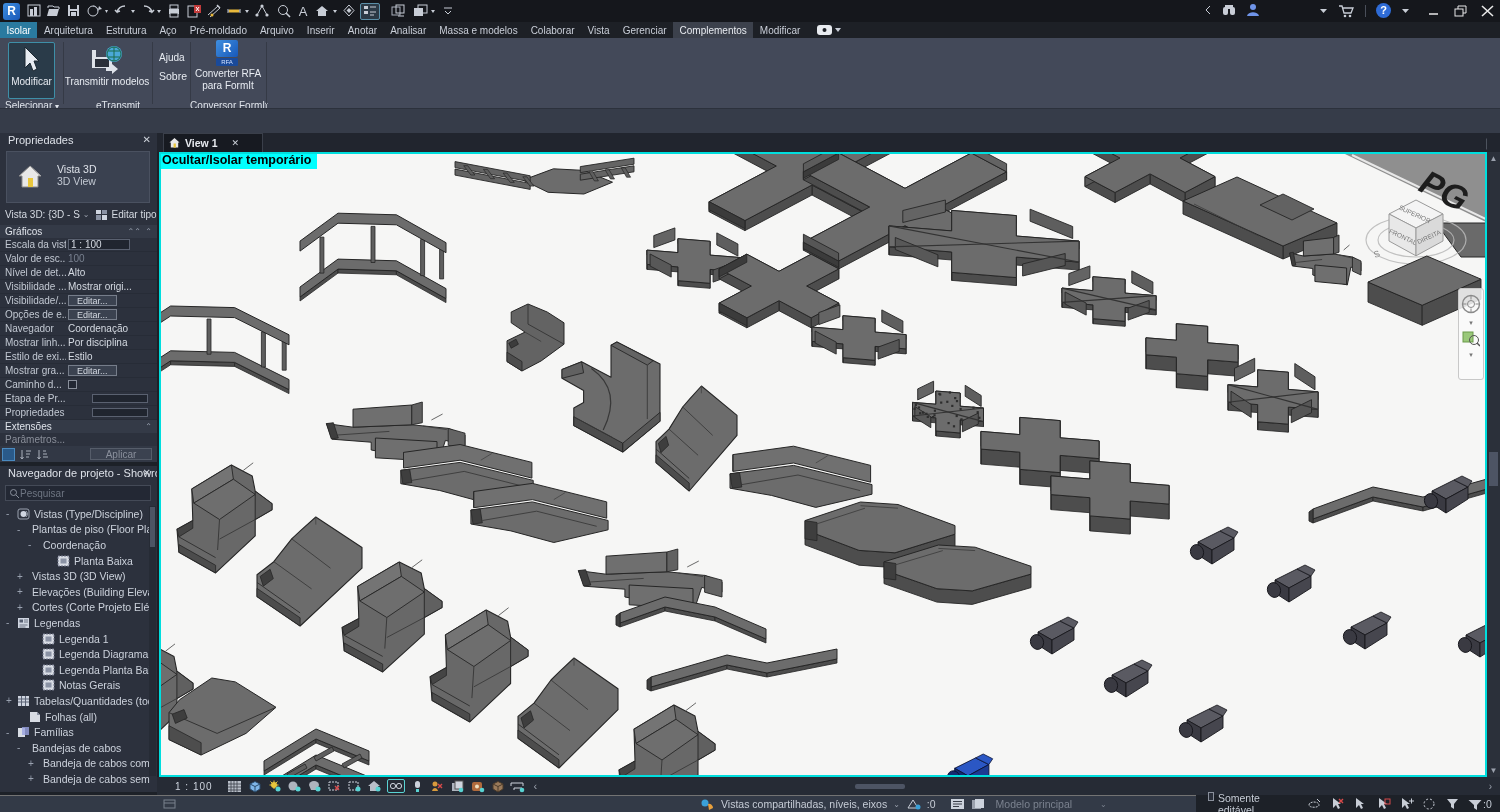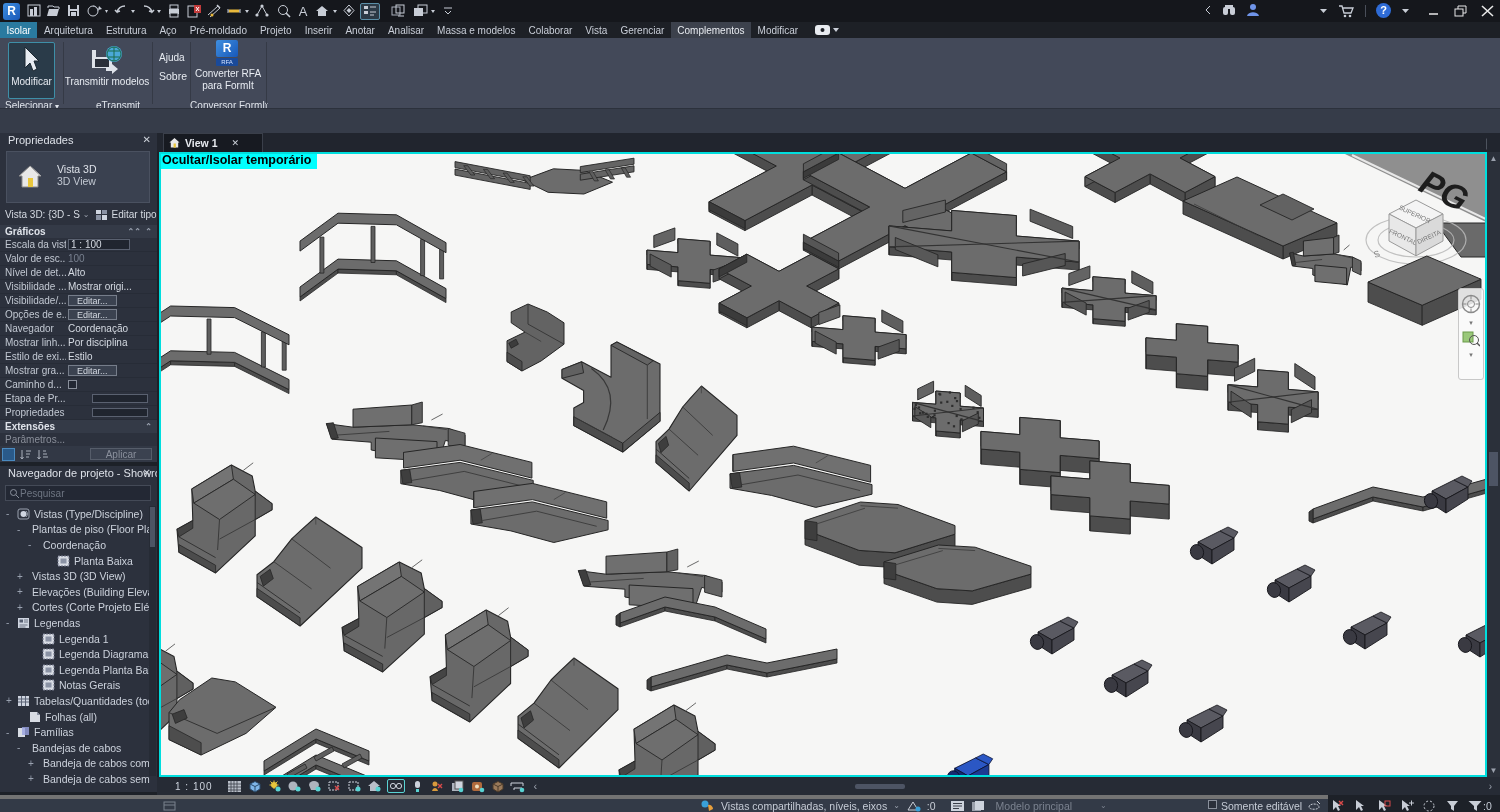--- a/index.html
+++ b/index.html
@@ -13,27 +13,27 @@
 .rlab{position:absolute;top:61px;font-size:10px;color:#dfe3ea}
 .spacer{position:absolute;left:0;top:108px;width:1500px;height:25px;background:#363c49;border-top:1px solid #2c313c}
 .panel{position:absolute;left:0;width:157px;background:#2c313d;color:#ccd2dc}
 .phead{height:15px;font-size:11px;color:#dde1e8;padding:1px 8px;position:relative}
 .phx{position:absolute;right:6px;top:1px;color:#cdd2da;font-size:10px}
 .prow{display:flex;height:14px;font-size:10px;align-items:center;border-bottom:1px solid #272c37}
 .plab{width:66px;padding-left:5px;color:#c2c8d2;white-space:nowrap;overflow:hidden}
 .pval{flex:1;padding-left:2px;color:#d5dae2;white-space:nowrap;overflow:hidden;display:flex;align-items:center}
 .pin{background:#20252f;border:1px solid #5a6170;height:11px;font-size:10px;color:#d5dae2;padding:0 2px;line-height:10px}
 .pbtn{background:#3b4250;border:1px solid #767d8a;height:11px;font-size:9px;color:#d5dae2;padding:0 8px;line-height:10px}
-.shead{height:13px;background:#343a47;font-size:10px;font-weight:bold;color:#dfe3ea;padding:0 5px;display:flex;align-items:center;justify-content:space-between}
+.shead{height:13px;background:#343a47;font-size:10px;font-weight:normal;color:#dfe3ea;padding:0 5px;display:flex;align-items:center;justify-content:space-between}
 .trow{display:flex;height:15.6px;font-size:10.5px;align-items:center;color:#ccd2dc;white-space:nowrap;overflow:hidden}
 .tg{width:11px;color:#9aa2b0;font-size:10px;flex-shrink:0}
 .trow svg{flex-shrink:0}
 .tt{margin-left:4px}
 .vci{display:flex;align-items:center;margin-right:5px}
-.statusbar{position:absolute;left:0;top:795px;width:1328px;height:17px;background:#333a47;border-top:4px solid #737373;display:flex;align-items:center;font-size:10.5px;color:#c6ccd6}
+.statusbar{position:absolute;left:0;top:795px;width:1196px;height:17px;background:#333a47;border-top:1px solid #737373;display:flex;align-items:center;font-size:10.5px;color:#c6ccd6}
 </style></head><body>
 
 <div class="titlebar">
     <div style="width:17px;height:17px;border-radius:3px;background:linear-gradient(135deg,#3f8fe0,#1858b8);display:flex;align-items:center;justify-content:center;color:#fff;font-weight:bold;font-size:12px;margin-right:6px">R</div>
     <div class="qi">
       <svg width="16" height="16" viewBox="0 0 16 16" style="margin-left:0px">
         <rect x="2" y="2" width="12" height="11" fill="none" stroke="#c8cdd6"></rect>
         <rect x="4" y="6" width="3" height="7" fill="#c8cdd6"></rect>
         <rect x="8" y="4" width="3" height="9" fill="#c8cdd6"></rect>
       </svg>
@@ -200,21 +200,21 @@
         <path d="M1 1 L12 11 M12 1 L1 11" stroke="#e8e8e8" stroke-width="1.6"></path>
       </svg>
     </div>
   </div>
 <div class="tabrow">
     <div class="tab active">Isolar</div>
     <div class="tab ">Arquitetura</div>
     <div class="tab ">Estrutura</div>
     <div class="tab ">Aço</div>
     <div class="tab ">Pré-moldado</div>
-    <div class="tab ">Projeto</div>
+    <div class="tab ">Arquivo</div>
     <div class="tab ">Inserir</div>
     <div class="tab ">Anotar</div>
     <div class="tab ">Analisar</div>
     <div class="tab ">Massa e modelos</div>
     <div class="tab ">Colaborar</div>
     <div class="tab ">Vista</div>
     <div class="tab ">Gerenciar</div>
     <div class="tab sel">Complementos</div>
     <div class="tab ">Modificar</div>
   <div style="display:flex;align-items:center;margin-left:10px">

